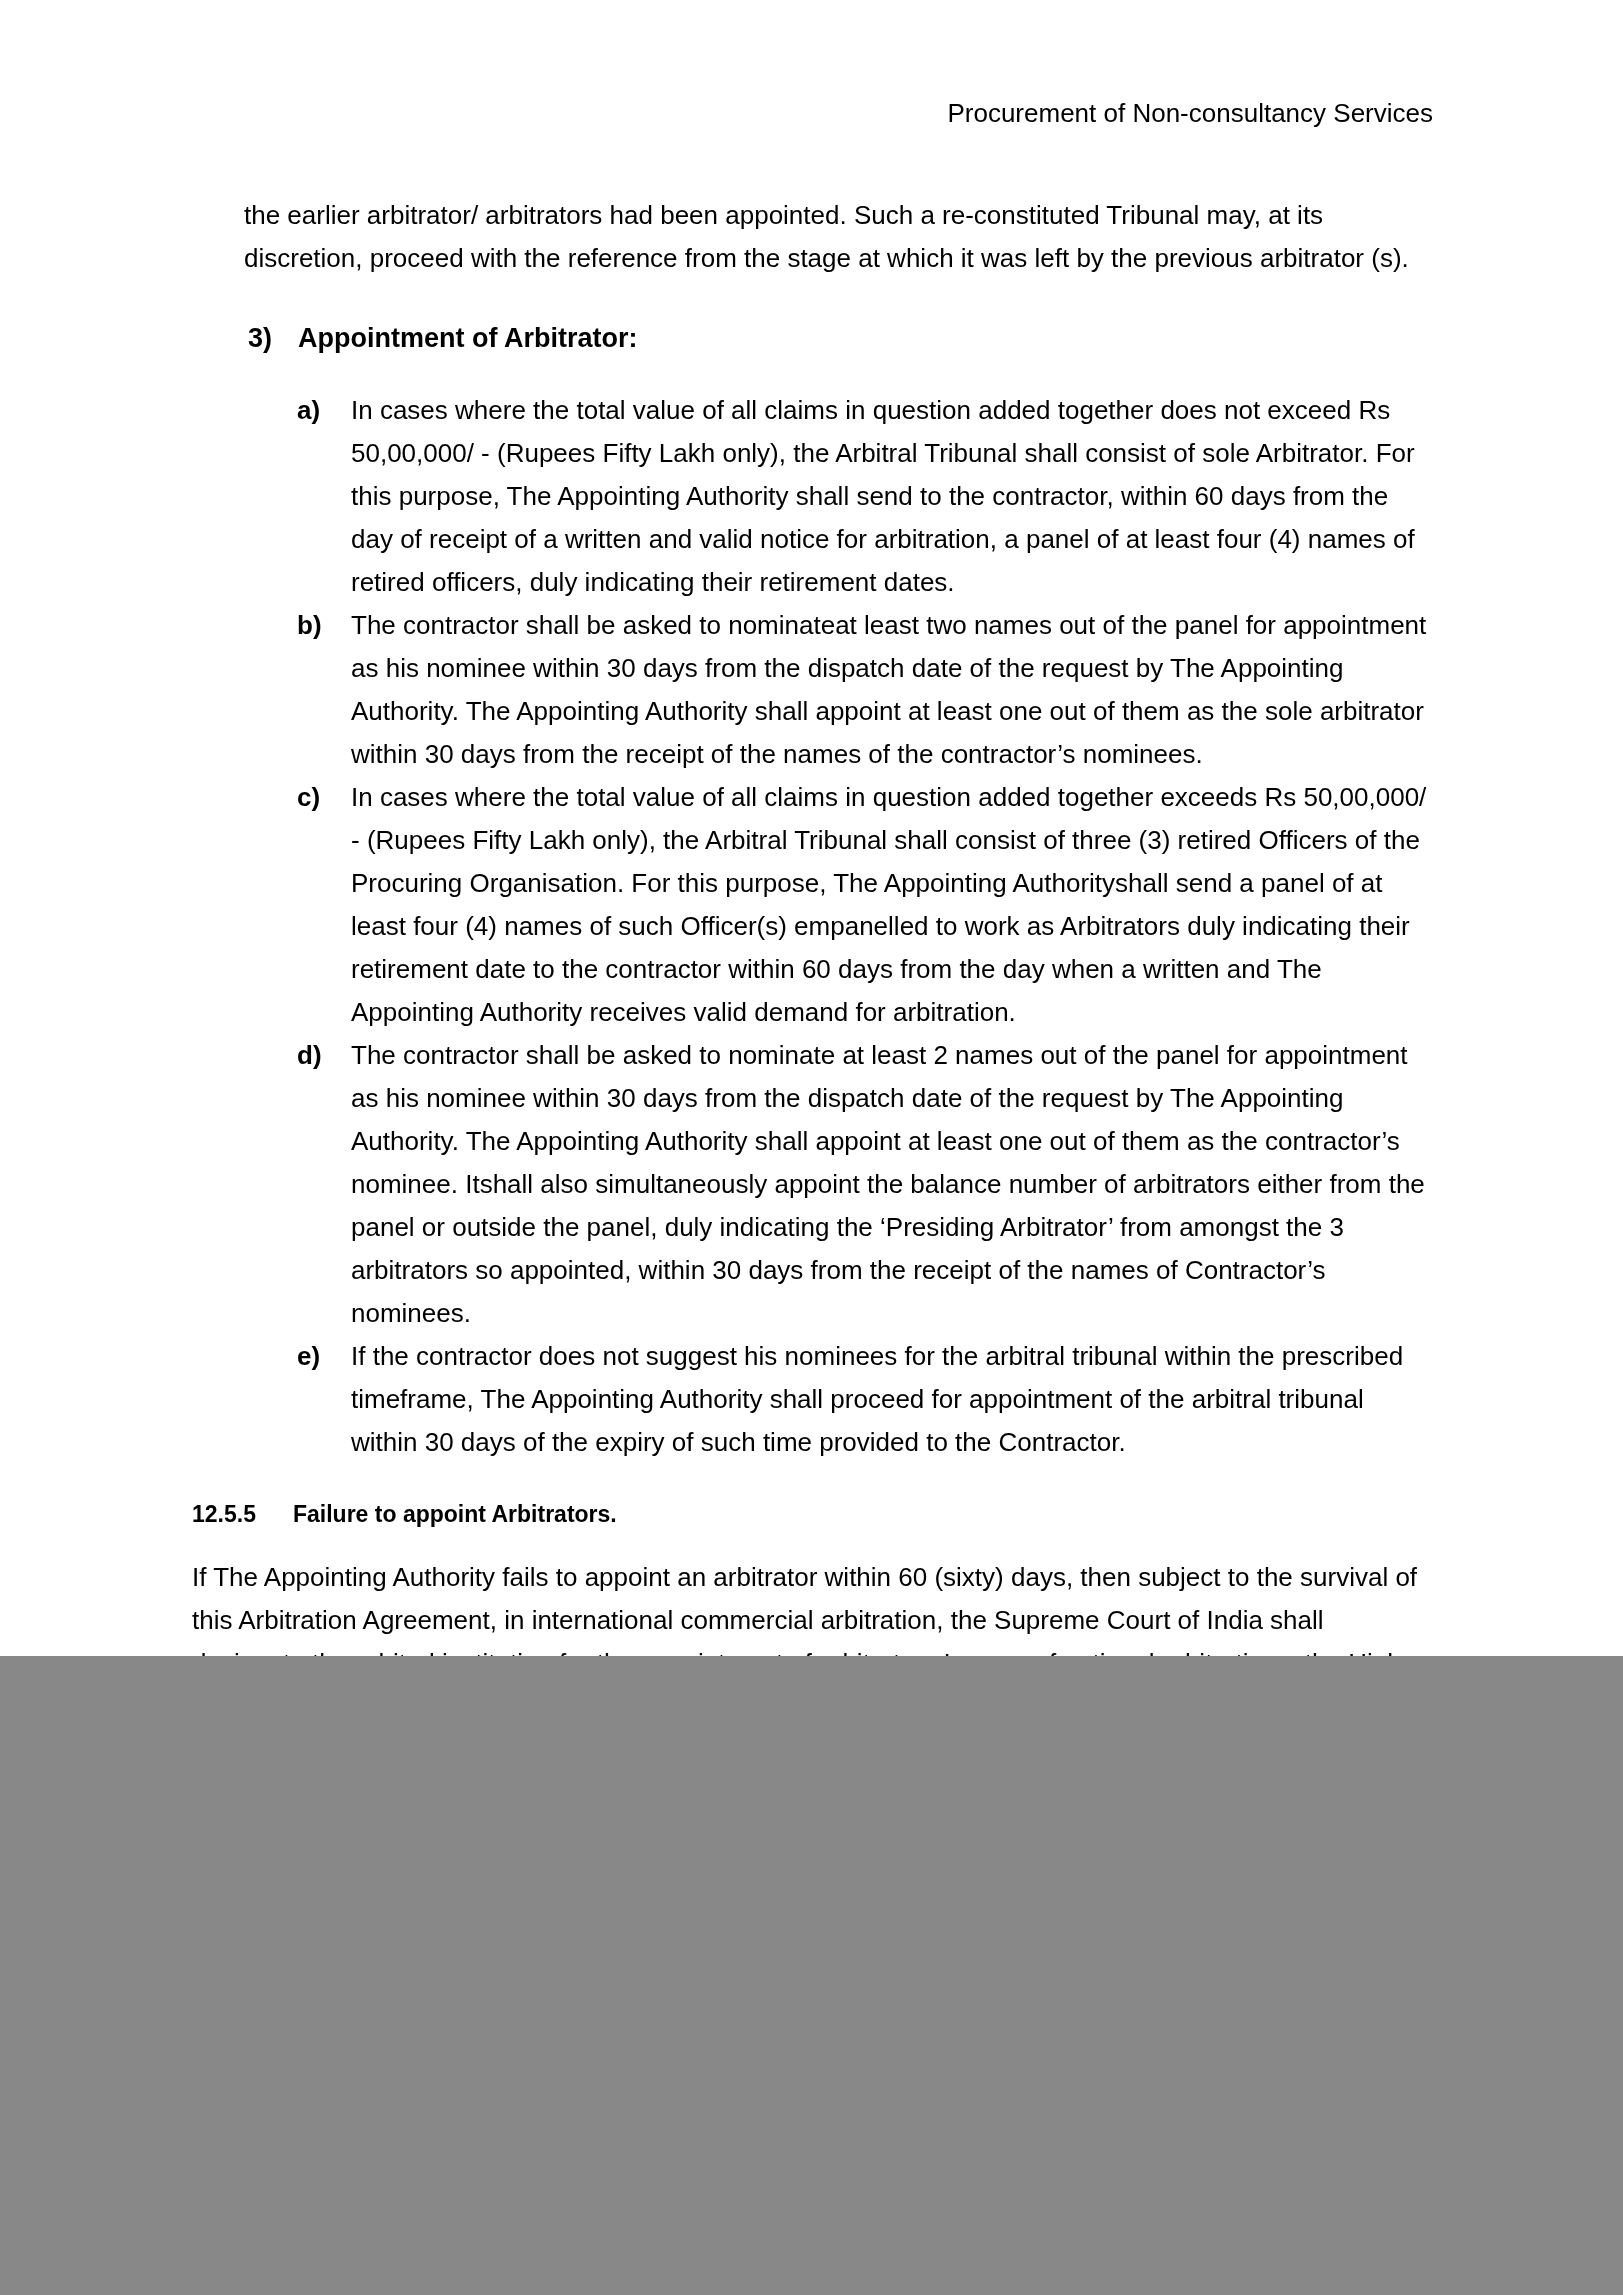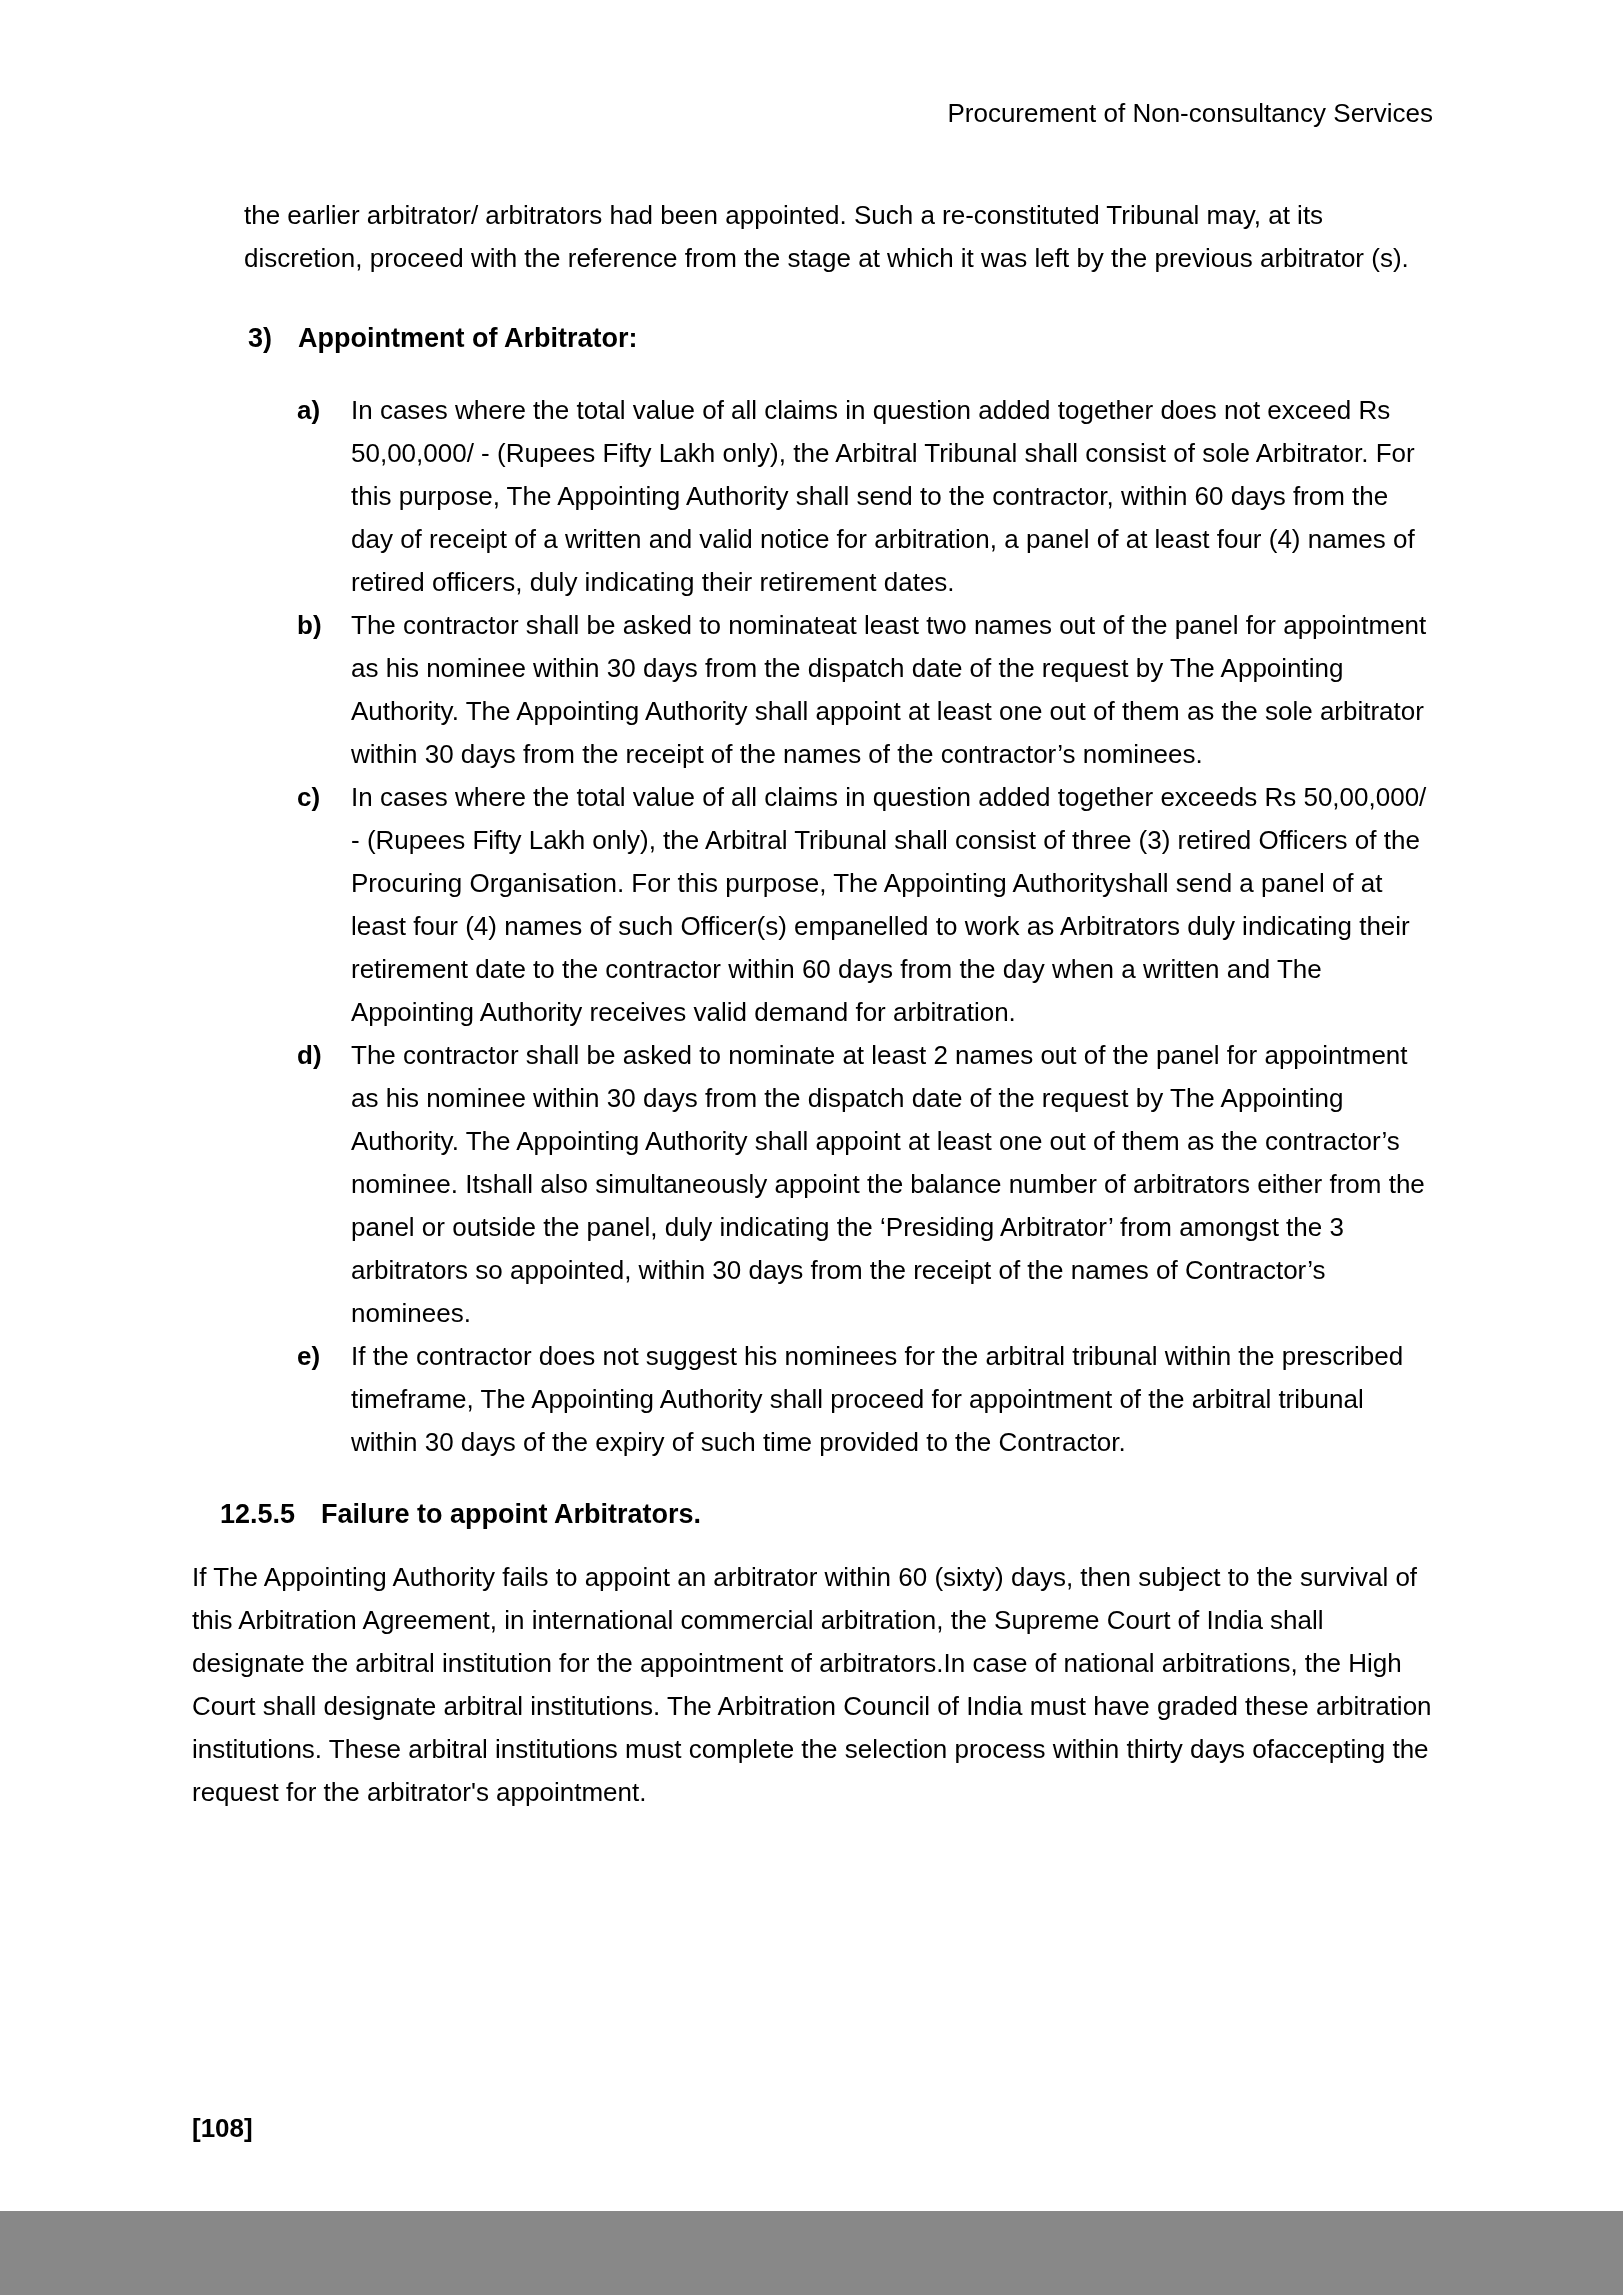--- a/index.html
+++ b/index.html
@@ -3,21 +3,21 @@
 <meta charset="utf-8">
 <style>
   html, body {
     margin: 0;
     padding: 0;
     background: #888;
   }
   .page {
     position: relative;
     width: 1623px;
-    height: 2211px;
+    height: 1656px;
     background: #ffffff;
     color: #000000;
     font-family: "Liberation Sans", sans-serif;
     font-size: 26px;
     line-height: 43px;
     box-sizing: border-box;
     padding: 92px 190px 0 192px;
     margin: 0 auto;
     overflow: hidden;
   }
@@ -51,24 +51,23 @@
     font-weight: bold;
     width: 54px;
     flex-shrink: 0;
   }
   .sub-item .text {
     flex: 1;
   }
   .section-head {
     display: flex;
     font-weight: bold;
-    font-size: 27px;
+    font-size: 23px;
     margin-top: 29px;
     margin-bottom: 19.6px;
-    margin-left: 28px;
   }
   .section-head .num {
     width: 101px;
     flex-shrink: 0;
   }
   .section-head.tight {
     margin-top: 7.9px;
     margin-bottom: 0;
   }
   .body-para {

